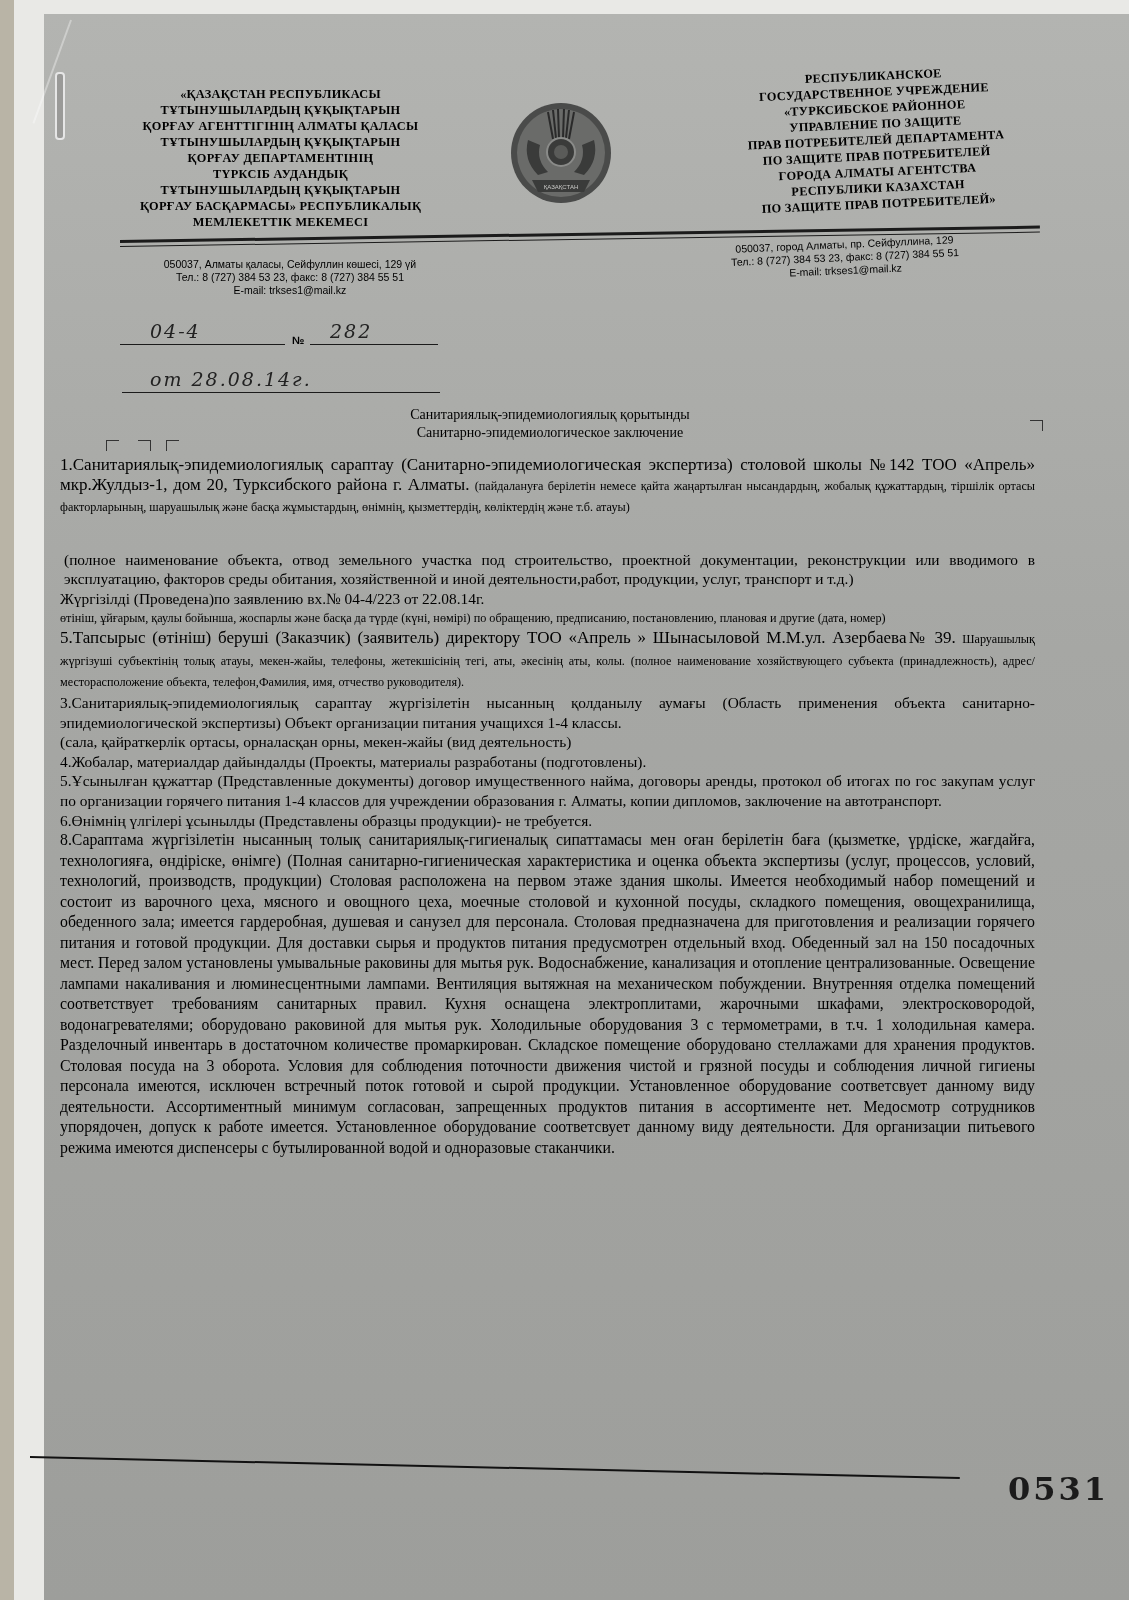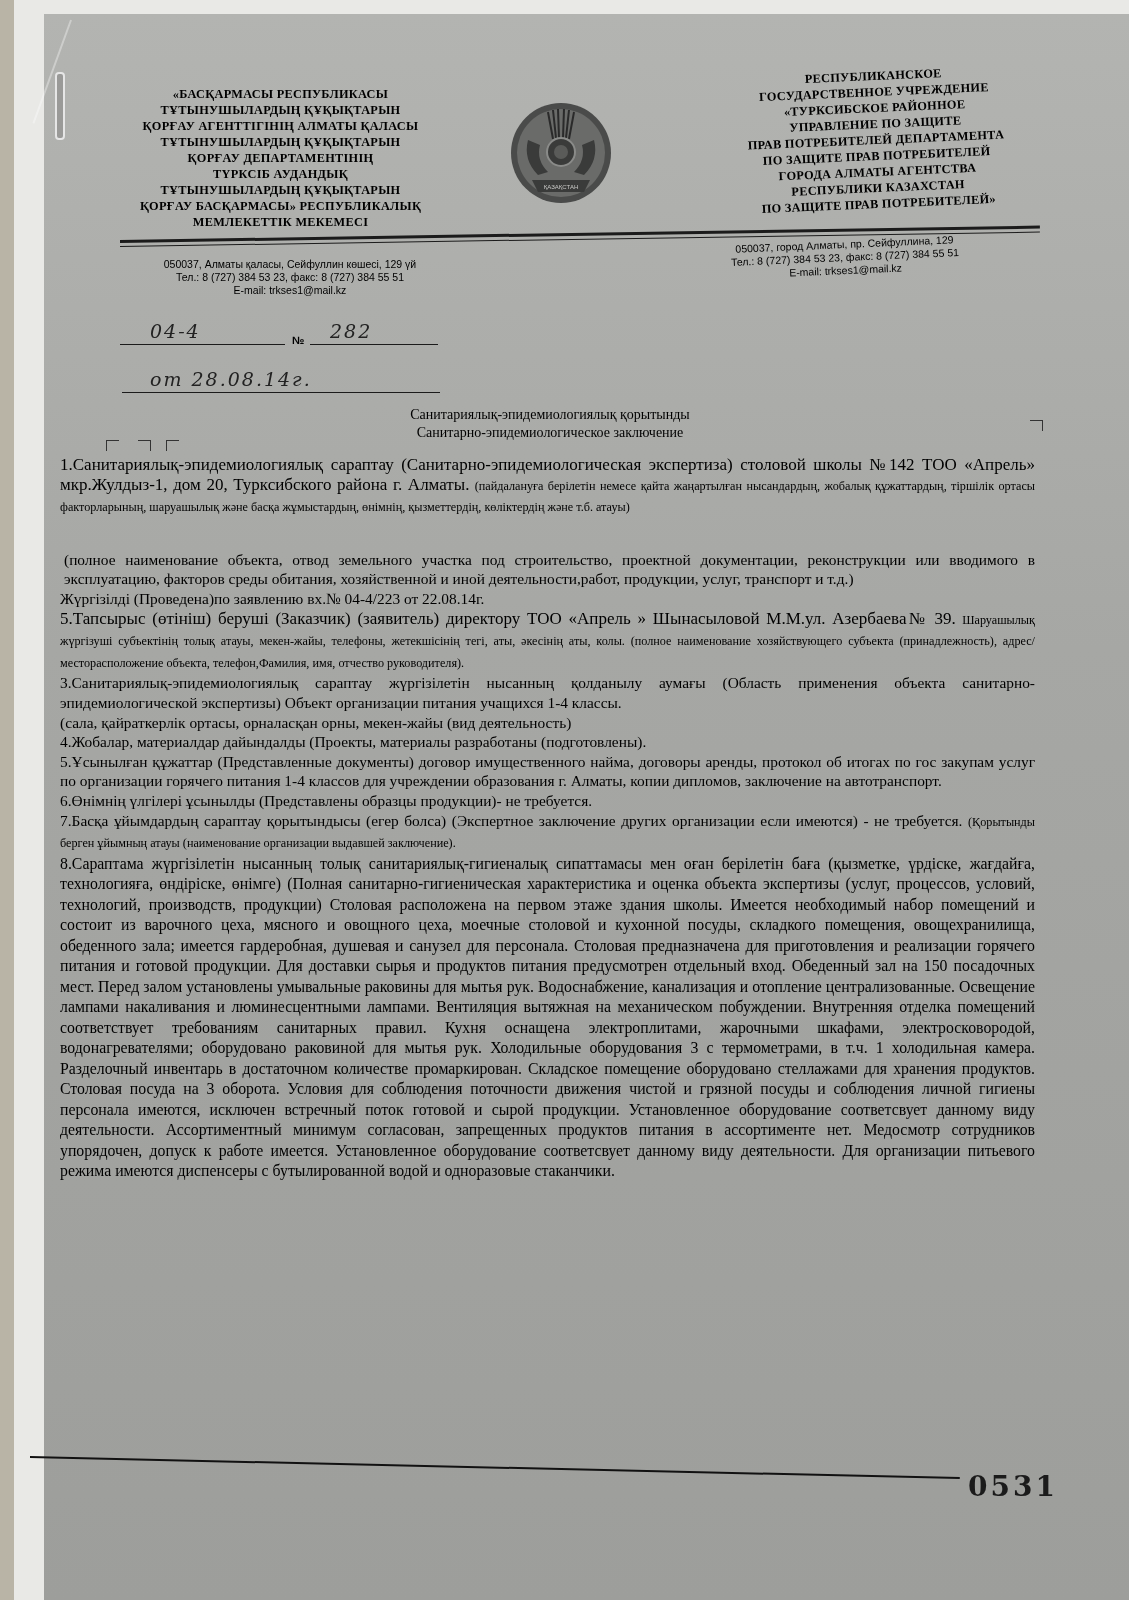--- a/index.html
+++ b/index.html
@@ -61,39 +61,39 @@
     .body-text {
       position:absolute; left:60px; top:455px; width:975px;
       font-family:"Liberation Serif", serif;
       font-size:15.4px; line-height:19.6px; text-align:justify;
     }
     .body-text p { margin:0; }
     .small { font-size:12.2px; }
     .big { font-size:17px; }
     .s8 { font-size:15.8px; line-height:20.5px; }
     .sheet-number {
-      position:absolute; left:968px; top:1470px; font-size:28px; font-weight:bold;
+      position:absolute; left:1008px; top:1470px; font-size:32px; font-weight:bold;
       letter-spacing:3px; font-family:"DejaVu Serif", serif; color:#1b1b1b;
     }
     .bottom-line {
       position:absolute; left:30px; top:1456px; width:930px; height:0;
       border-top:2px solid #111; transform:rotate(1.3deg); transform-origin:left;
     }
   </style>
 </head>
 <body>
 
 <div class="paper-under"></div>
 
 <div class="sheet"></div>
 <div class="crease"></div>
 <div class="staple"></div>
 
 <div class="hdr-left">
-  <div>«БАСҚАРМАСЫ РЕСПУБЛИКАСЫ</div>
+  <div>«ҚАЗАҚСТАН РЕСПУБЛИКАСЫ</div>
   <div>ТҰТЫНУШЫЛАРДЫҢ ҚҰҚЫҚТАРЫН</div>
   <div>ҚОРҒАУ АГЕНТТІГІНІҢ АЛМАТЫ ҚАЛАСЫ</div>
   <div>ТҰТЫНУШЫЛАРДЫҢ ҚҰҚЫҚТАРЫН</div>
   <div>ҚОРҒАУ ДЕПАРТАМЕНТІНІҢ</div>
   <div>ТҮРКСІБ АУДАНДЫҚ</div>
   <div>ТҰТЫНУШЫЛАРДЫҢ ҚҰҚЫҚТАРЫН</div>
   <div>ҚОРҒАУ БАСҚАРМАСЫ» РЕСПУБЛИКАЛЫҚ</div>
   <div>МЕМЛЕКЕТТІК МЕКЕМЕСІ</div>
 </div>
 
@@ -165,30 +165,27 @@
 <div class="corner" style="left:166px; top:440px; border-width:1px 0 0 1px;"></div>
 <div class="corner" style="left:1030px; top:420px; border-width:1px 1px 0 0;"></div>
 
 <div class="body-text">
   <p>
     <span class="big">1.Санитариялық-эпидемиологиялық сараптау (Санитарно-эпидемиологическая экспертиза) столовой школы №142 ТОО «Апрель» мкр.Жулдыз-1, дом 20, Турксибского района г. Алматы.</span>
     <span class="small">(пайдалануға берілетін немесе қайта жаңартылған нысандардың, жобалық құжаттардың, тіршілік ортасы факторларының, шаруашылық және басқа жұмыстардың, өнімнің, қызметтердің, көліктердің және т.б. атауы)</span>
   </p>
   <p style="padding-left:4px;margin-top:32px;">(полное наименование объекта, отвод земельного участка под строительство, проектной документации, реконструкции или вводимого в эксплуатацию, факторов среды обитания, хозяйственной и иной деятельности,работ, продукции, услуг, транспорт и т.д.)</p>
   <p>Жүргізілді (Проведена)по заявлению вх.№ 04-4/223 от 22.08.14г.</p>
+  <p class="small">өтініш, ұйғарым, қаулы бойынша, жоспарлы және басқа да түрде (күні, нөмірі) по обращению, предписанию, постановлению, плановая и другие (дата, номер)</p>
   <p>
     <span class="big">5.Тапсырыс (өтініш) беруші (Заказчик) (заявитель) директору ТОО «Апрель » Шынасыловой М.М.ул. Азербаева№ 39.</span>
     <span class="small">Шаруашылық жүргізуші субъектінің толық атауы, мекен-жайы, телефоны, жетекшісінің тегі, аты, әкесінің аты, колы. (полное наименование хозяйствующего субъекта (принадлежность), адрес/месторасположение объекта, телефон,Фамилия, имя, отчество руководителя).</span>
   </p>
   <p>3.Санитариялық-эпидемиологиялық сараптау жүргізілетін нысанның қолданылу аумағы (Область применения объекта санитарно-эпидемиологической экспертизы) Объект организации питания учащихся 1-4 классы.</p>
   <p>(сала, қайраткерлік ортасы, орналасқан орны, мекен-жайы (вид деятельность)</p>
   <p>4.Жобалар, материалдар дайындалды (Проекты, материалы разработаны (подготовлены).</p>
   <p>5.Ұсынылған құжаттар (Представленные документы) договор имущественного найма, договоры аренды, протокол об итогах по гос закупам услуг по организации горячего питания 1-4 классов для учреждении образования г. Алматы, копии дипломов, заключение  на автотранспорт.</p>
   <p>6.Өнімнің үлгілері ұсынылды (Представлены образцы продукции)- не требуется.</p>
-  <p>
-    <span>7.Басқа ұйымдардың сараптау қорытындысы  (егер болса) (Экспертное заключение других организации если имеются) - не требуется.</span>
-    <span class="small">(Қорытынды  берген ұйымның атауы (наименование организации выдавшей заключение).</span>
-  </p>
   <p class="s8">8.Сараптама жүргізілетін нысанның толық санитариялық-гигиеналық сипаттамасы мен оған берілетін баға (қызметке, үрдіске, жағдайға, технологияға, өндіріске, өнімге) (Полная санитарно-гигиеническая характеристика и оценка объекта экспертизы (услуг, процессов, условий, технологий, производств, продукции)  Столовая расположена  на первом этаже здания школы. Имеется необходимый набор помещений и состоит из варочного цеха, мясного и овощного цеха, моечные столовой и кухонной посуды, складкого помещения, овощехранилища, обеденного зала; имеется гардеробная, душевая и  санузел для персонала. Столовая предназначена для приготовления и реализации горячего питания и готовой продукции. Для доставки сырья и продуктов питания предусмотрен отдельный вход. Обеденный зал на 150 посадочных мест. Перед залом установлены умывальные раковины для мытья рук. Водоснабжение, канализация и отопление централизованные. Освещение лампами накаливания и люминесцентными лампами. Вентиляция вытяжная на механическом побуждении. Внутренняя отделка помещений соответствует требованиям санитарных правил. Кухня оснащена  электроплитами, жарочными шкафами, электросковородой, водонагревателями; оборудовано раковиной для мытья рук. Холодильные оборудования 3 с термометрами, в т.ч. 1 холодильная камера. Разделочный инвентарь в достаточном количестве промаркирован. Складское помещение оборудовано стеллажами для хранения продуктов. Столовая посуда на 3 оборота. Условия для соблюдения поточности движения чистой и грязной посуды и соблюдения личной гигиены персонала имеются, исключен встречный поток готовой и сырой продукции. Установленное оборудование соответсвует данному виду деятельности. Ассортиментный минимум согласован, запрещенных продуктов питания в ассортименте нет. Медосмотр сотрудников упорядочен, допуск к работе имеется. Установленное оборудование соответсвует данному виду деятельности.  Для организации питьевого режима имеются диспенсеры с бутылированной водой и одноразовые стаканчики.</p>
 </div>
 
 <div class="bottom-line"></div>
 <div class="sheet-number">0531</div>
 
 </body></html>

